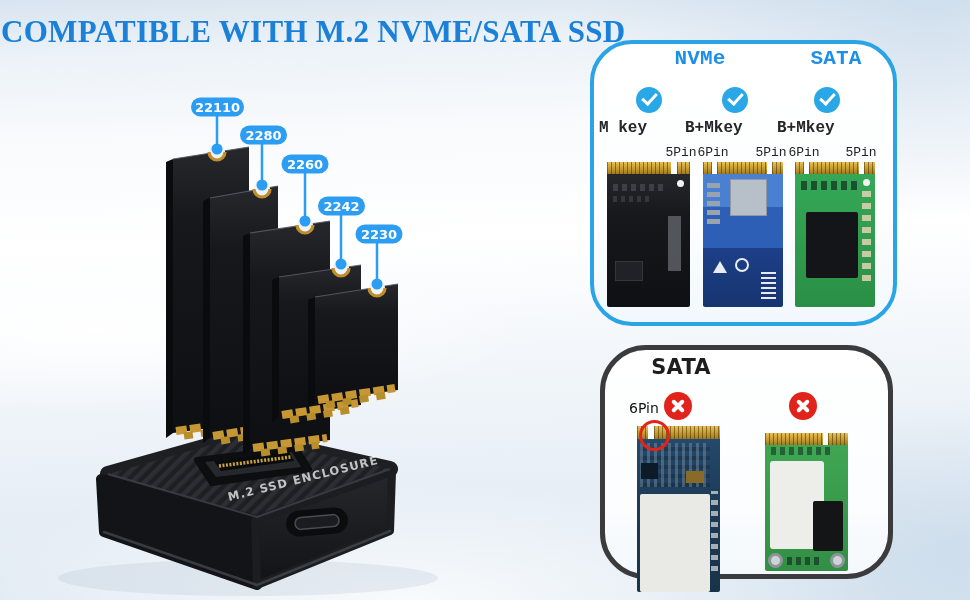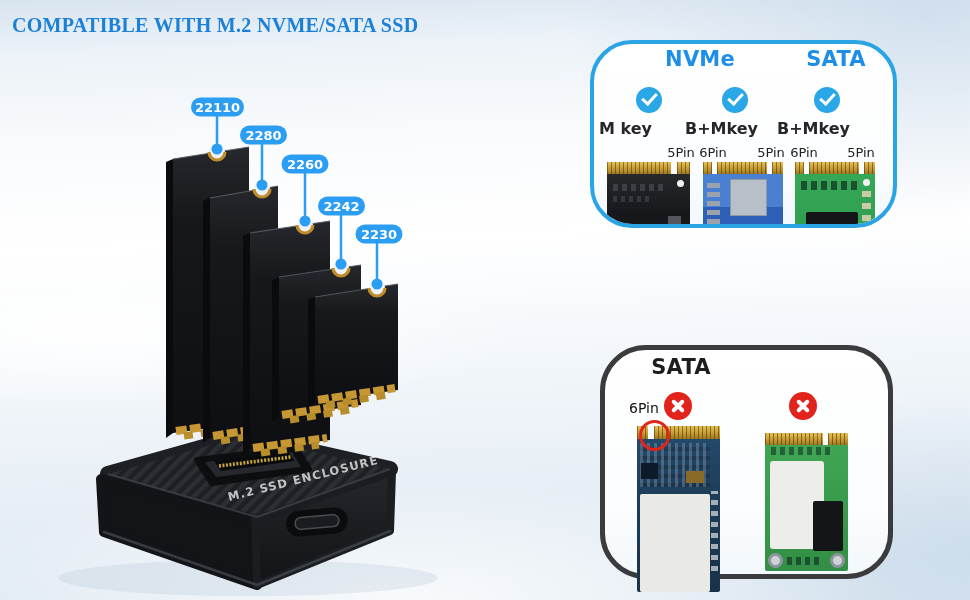--- a/index.html
+++ b/index.html
@@ -7,32 +7,33 @@
     width:970px;height:600px;position:relative;overflow:hidden;
     font-family:"DejaVu Sans","Liberation Sans",sans-serif;
     background:
       radial-gradient(ellipse 620px 120px at 10% 55%, rgba(255,255,255,.95), rgba(255,255,255,0) 70%),
       radial-gradient(ellipse 700px 170px at 42% 100%, rgba(255,255,255,.8), rgba(255,255,255,0) 70%),
       radial-gradient(ellipse 520px 300px at 96% 2%, rgba(190,211,231,.55), rgba(190,211,231,0) 70%),
       radial-gradient(ellipse 520px 220px at 100% 92%, rgba(193,213,231,.6), rgba(193,213,231,0) 70%),
       linear-gradient(178deg,#d8e4ef 0%,#ecf2f8 9%,#f8fafc 22%,#ffffff 40%,#f3f7fb 58%,#e8eff6 78%,#dce7f1 100%);
   }
   .page-title{
-    position:absolute;left:12px;top:14px;margin:0;
+    position:absolute;left:1px;top:14px;margin:0;
     font-family:"Liberation Serif","DejaVu Serif",serif;
-    font-size:20px;font-weight:bold;letter-spacing:.3px;color:#1a80d8;
+    font-size:31px;font-weight:bold;letter-spacing:.3px;color:#1a80d8;
   }
   .scene-svg{position:absolute;left:0;top:0;}
 
   
   .panel{position:absolute;box-sizing:border-box;}
   .panel-compat{
-    left:590px;top:40px;width:307px;height:188px;
+    left:590px;top:40px;width:307px;height:286px;
     border:4px solid #2aa4e4;border-radius:42px;overflow:hidden;
     background:linear-gradient(180deg,#ffffff 0%,#fdfeff 60%,#f2f8fd 100%);
+    font-family:Liberation Mono, monospace;
   }
   .panel-compat .hdr{position:absolute;top:3px;width:100px;text-align:center;
     font-size:21px;font-weight:bold;color:#1e8fe8;letter-spacing:.2px;}
   .hdr-nvme{left:56px;} .hdr-sata{left:192px;}
   .check{position:absolute;top:43px;width:26px;height:26px;border-radius:50%;
     background:#29a7e6;}
   .check::after{content:"";position:absolute;left:6px;top:6px;width:12px;height:6px;
     border-left:3px solid #fff;border-bottom:3px solid #fff;transform:rotate(-48deg);}
   .check-1{left:42px;} .check-2{left:128px;} .check-3{left:220px;}
   .keylbl{position:absolute;top:75px;width:100px;

